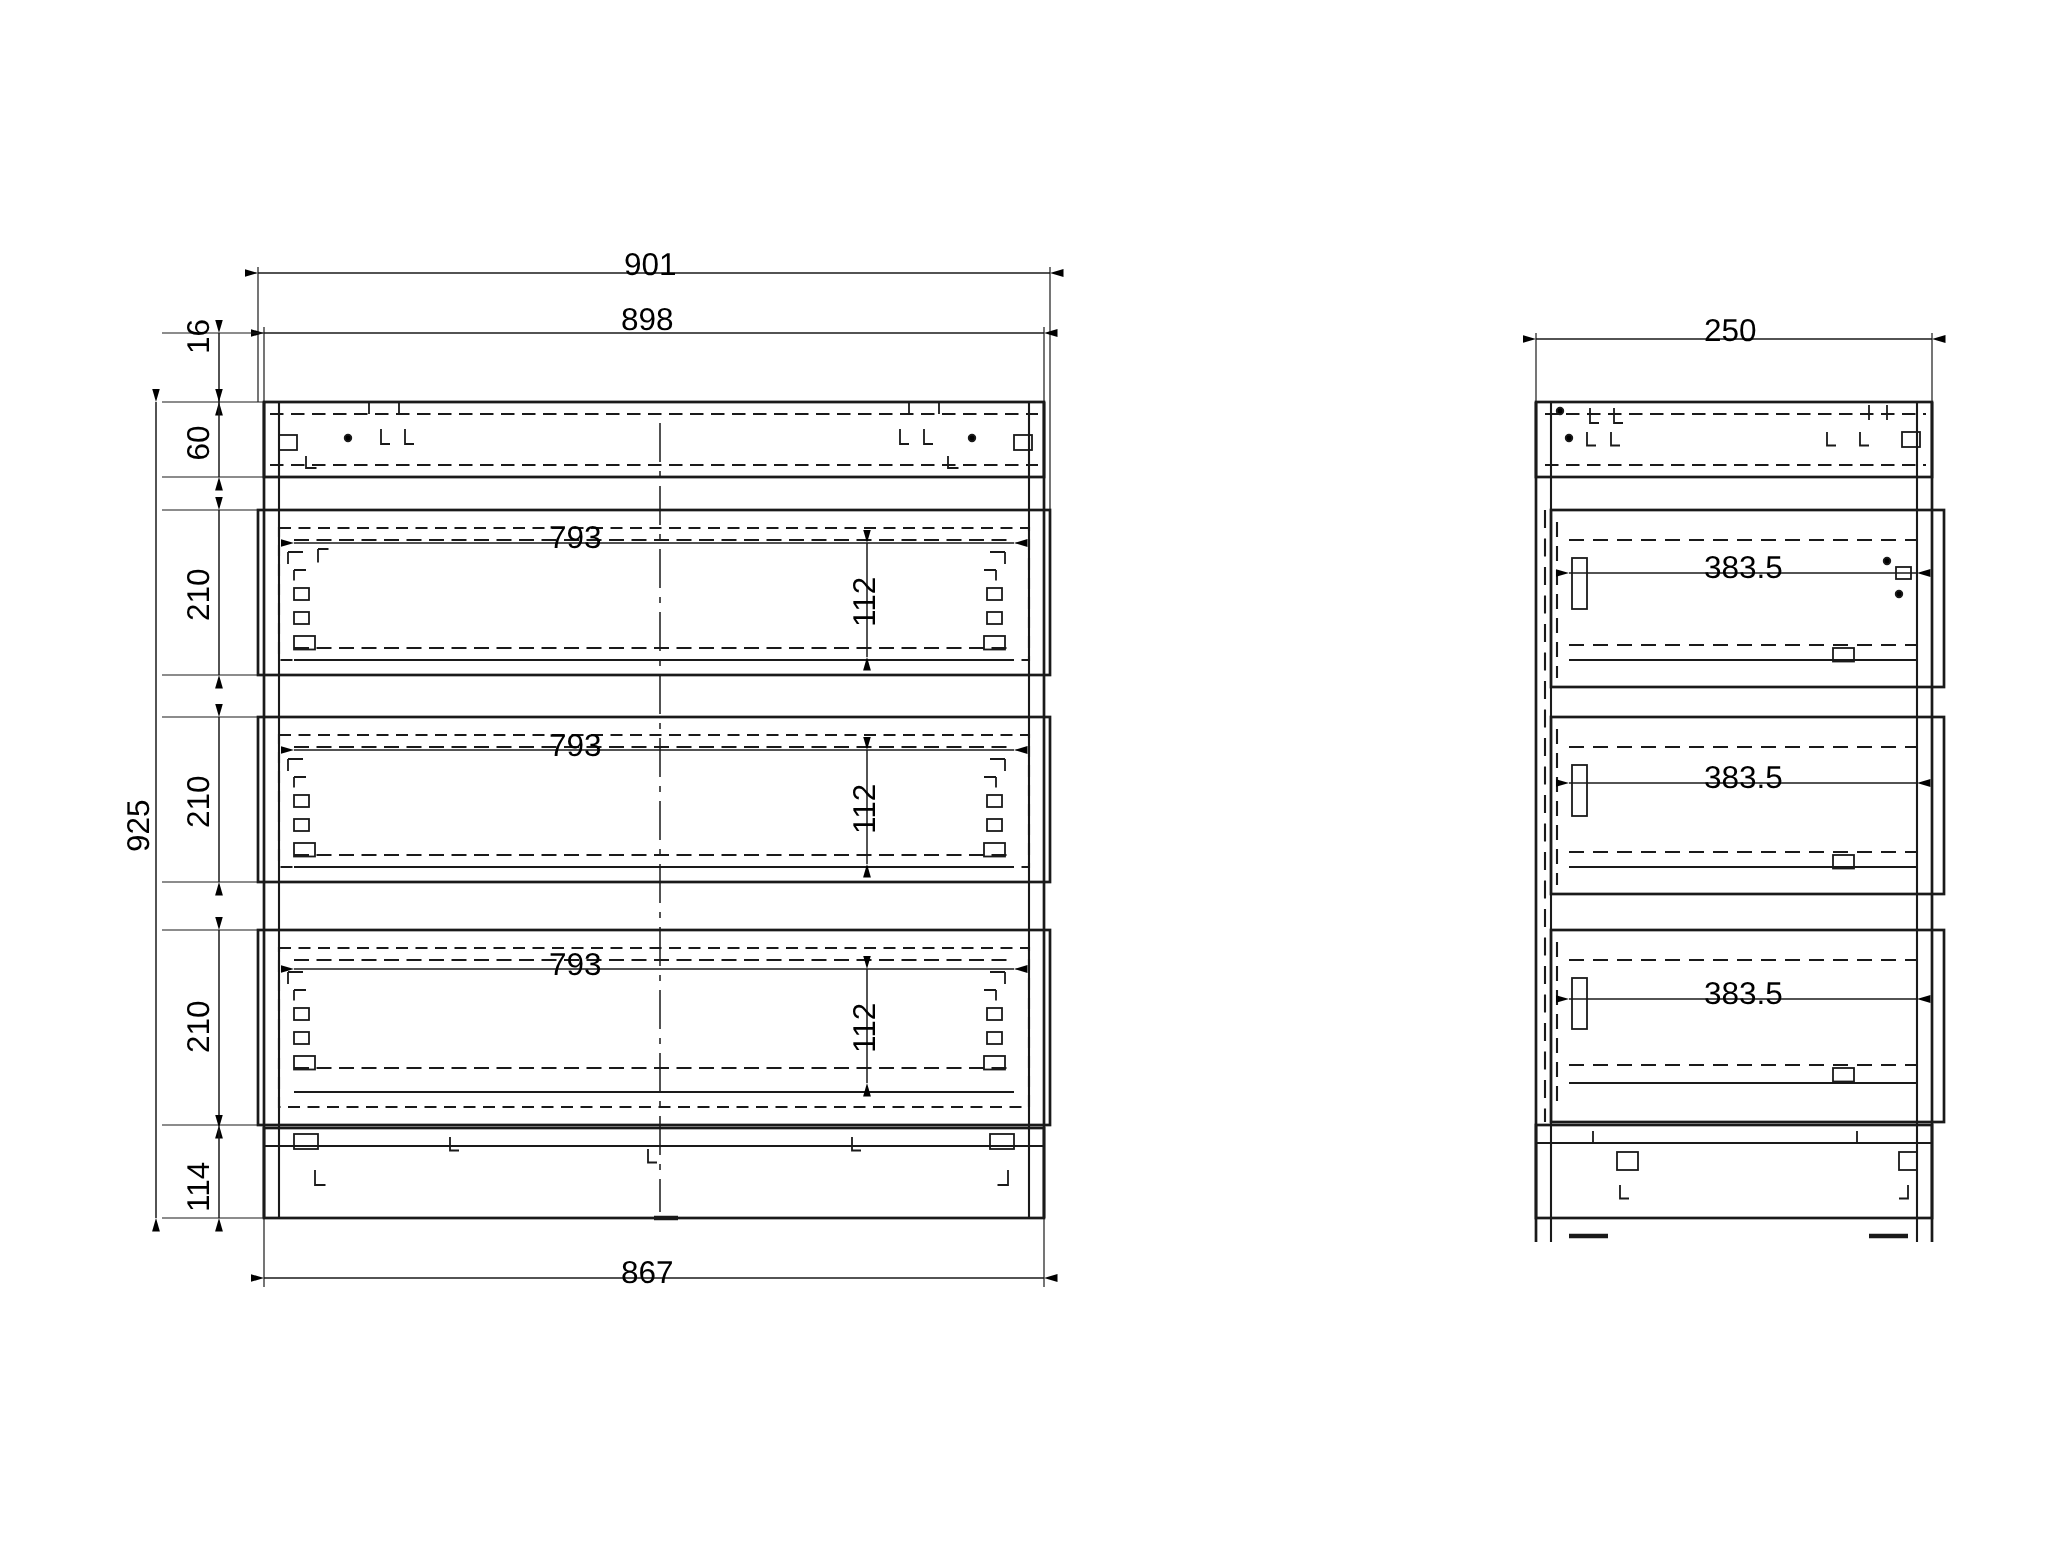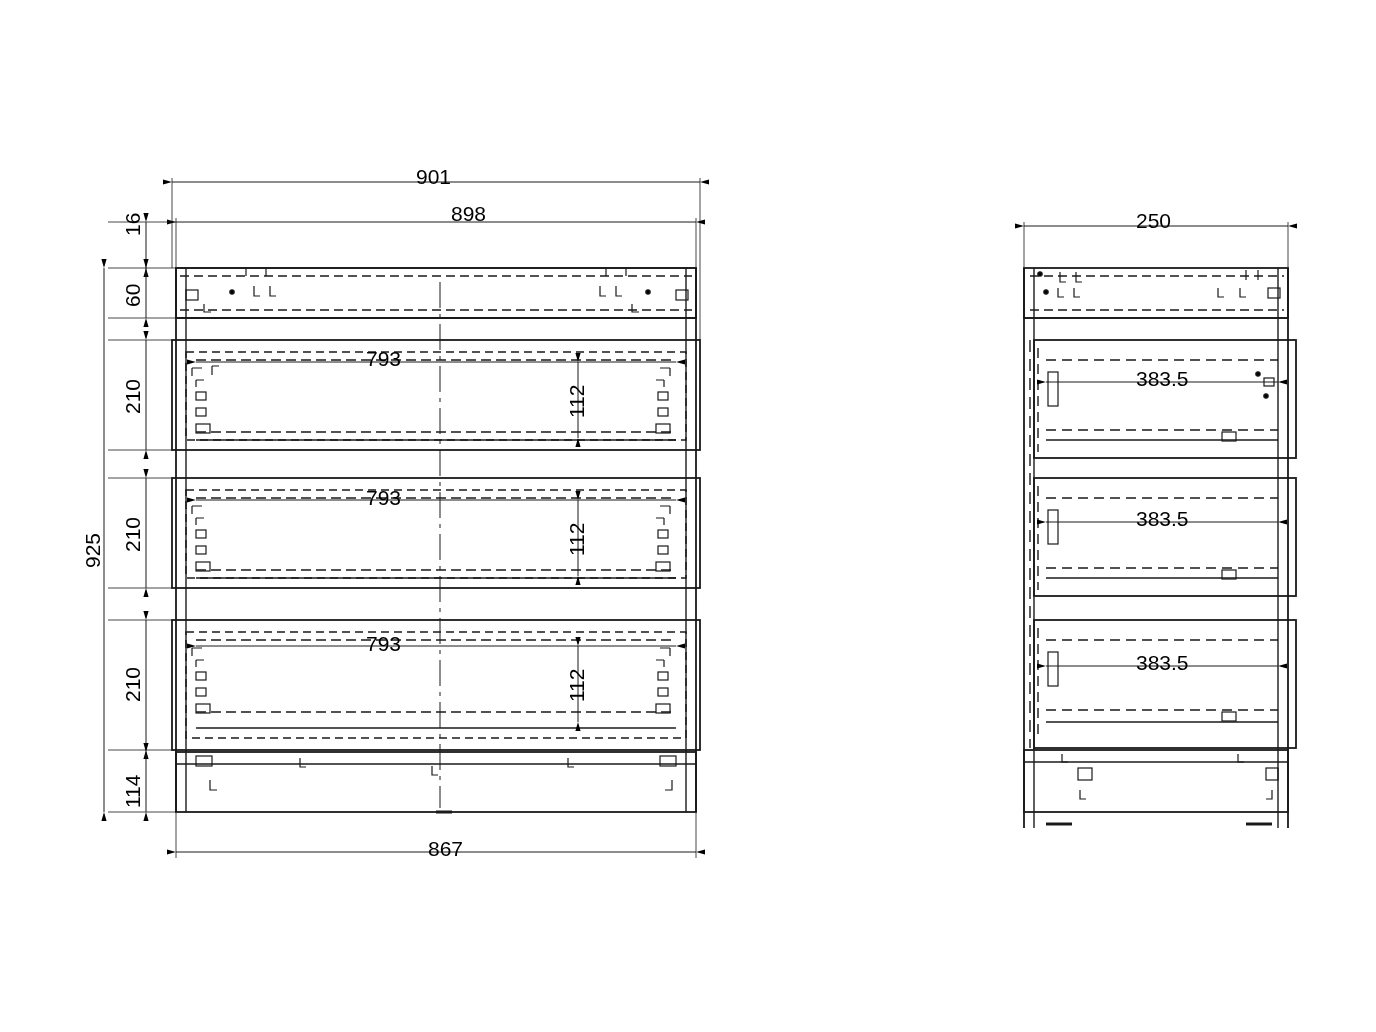--- a/index.html
+++ b/index.html
@@ -271,29 +271,29 @@
       <line x1="1024" y1="222" x2="1024" y2="268" stroke-width="0.8"></line>
       <line x1="1288" y1="222" x2="1288" y2="268" stroke-width="0.8"></line>
 
       <line x1="1046" y1="382" x2="1278" y2="382" stroke-width="1" marker-start="url(#arrowStart)" marker-end="url(#arrowEnd)"></line>
       <line x1="1046" y1="522" x2="1278" y2="522" stroke-width="1" marker-start="url(#arrowStart)" marker-end="url(#arrowEnd)"></line>
       <line x1="1046" y1="666" x2="1278" y2="666" stroke-width="1" marker-start="url(#arrowStart)" marker-end="url(#arrowEnd)"></line>
     </g>
   </svg>
 
   <span class="dim-text" style="left:416px; top:166px;">901</span>
-  <span class="dim-text" style="left:414px; top:203px;margin-left:37px;">898</span>
+  <span class="dim-text" style="left:414px; top:203px;">898</span>
   <span class="dim-text vert" style="left:122px; top:236px;">16</span>
   <span class="dim-text vert" style="left:122px; top:307px;">60</span>
   <span class="dim-text vert" style="left:122px; top:414px;">210</span>
   <span class="dim-text vert" style="left:122px; top:552px;">210</span>
   <span class="dim-text vert" style="left:122px; top:702px;">210</span>
   <span class="dim-text vert" style="left:122px; top:808px;">114</span>
   <span class="dim-text vert" style="left:82px; top:568px;">925</span>
-  <span class="dim-text" style="left:428px; top:838px;">867</span>
+  <span class="dim-text" style="left:414px; top:838px;">867</span>
 
   <span class="dim-text" style="left:366px; top:348px;">793</span>
   <span class="dim-text" style="left:366px; top:487px;">793</span>
   <span class="dim-text" style="left:366px; top:633px;">793</span>
 
   <span class="dim-text vert" style="left:566px; top:418px;">112</span>
   <span class="dim-text vert" style="left:566px; top:556px;">112</span>
   <span class="dim-text vert" style="left:566px; top:702px;">112</span>
 
   <span class="dim-text" style="left:1136px; top:210px;">250</span>

